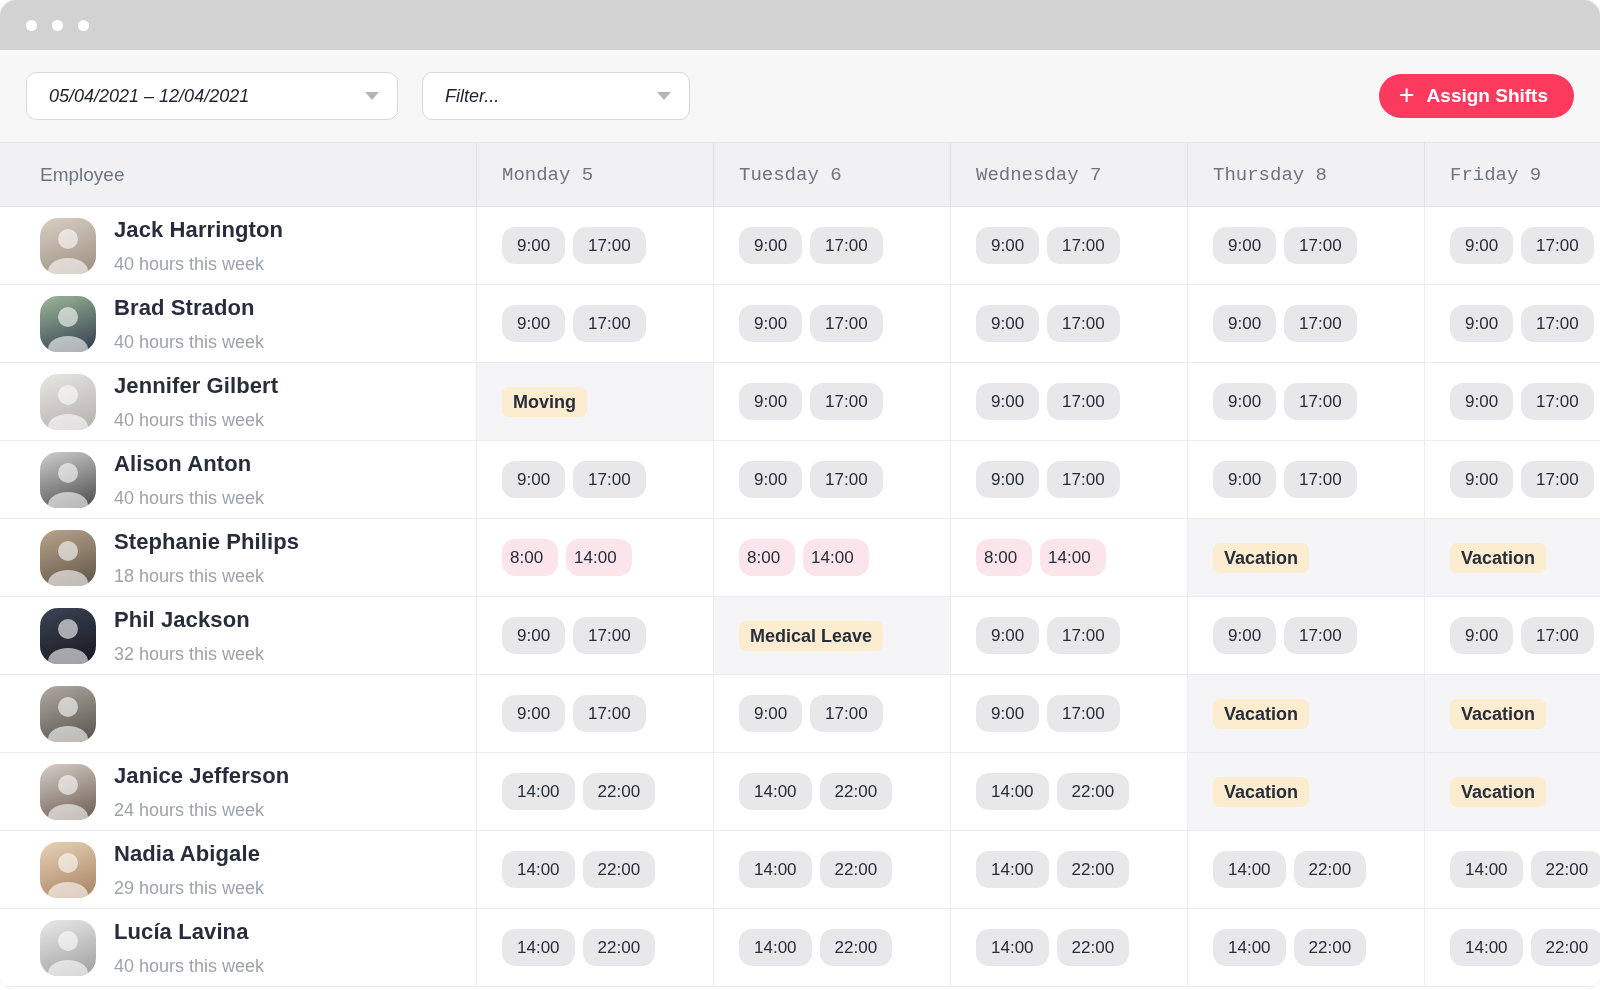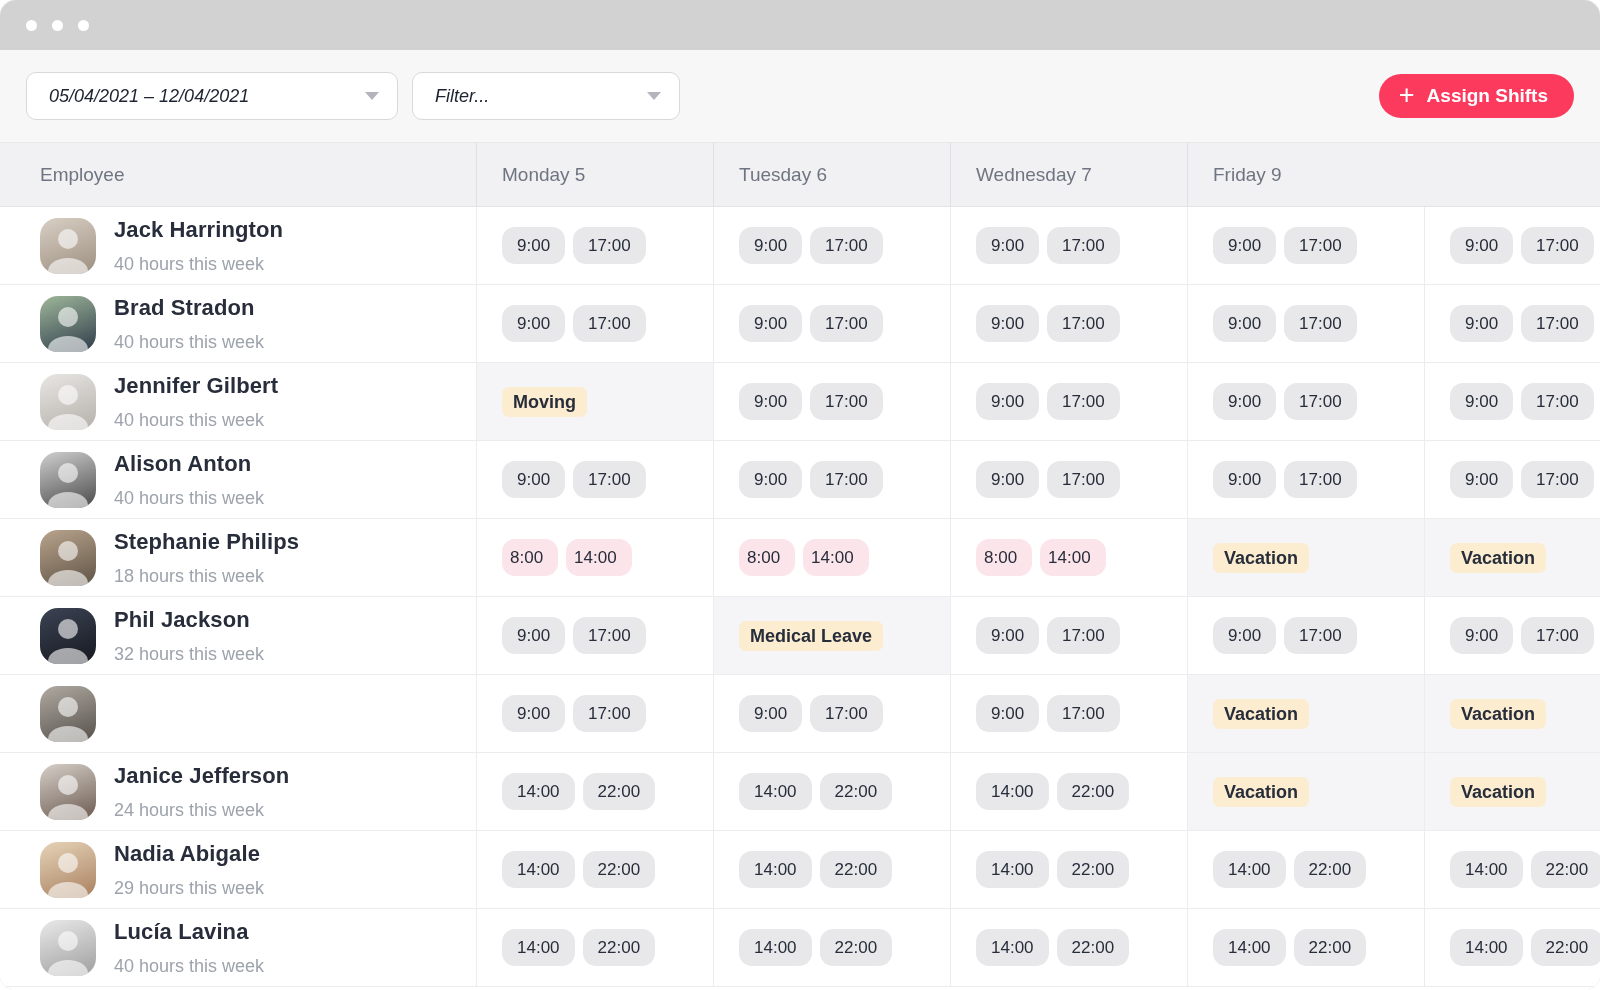--- a/index.html
+++ b/index.html
@@ -21,31 +21,31 @@
   *{box-sizing:border-box;margin:0;padding:0;}
   html,body{width:1600px;height:990px;background:#ffffff;font-family:"Liberation Sans",sans-serif;}
   .window{position:absolute;inset:0;width:1600px;height:990px;border-radius:16px;overflow:hidden;background:#ffffff;box-shadow:0 0 0 1px rgba(0,0,0,0.04);}
   
   .chrome{height:50px;background:var(--chrome);display:flex;align-items:center;padding-left:26px;}
   .dot{width:11px;height:11px;border-radius:50%;background:#ffffff;margin-right:15px;}
   
   .toolbar{height:93px;background:var(--toolbar-bg);border-bottom:1px solid #e7e7ea;display:flex;align-items:center;padding:0 26px;}
   .dropdown{height:48px;background:#ffffff;border:1px solid var(--dd-border);border-radius:10px;display:flex;align-items:center;justify-content:space-between;padding:0 18px 0 22px;font-size:18px;color:#1d2330;cursor:pointer;font-style:italic;}
   .dropdown.date{width:372px;}
-  .dropdown.filter{width:268px;margin-left:14px;}
+  .dropdown.filter{width:268px;margin-left:24px;}
   .caret{width:0;height:0;border-left:7px solid transparent;border-right:7px solid transparent;border-top:8px solid var(--caret);margin-left:12px;}
   .spacer{flex:1;}
   .assign-btn{height:44px;padding:0 26px 0 20px;border:none;border-radius:22px;background:var(--accent);color:#ffffff;font-family:"Liberation Sans",sans-serif;font-size:19px;font-weight:bold;display:flex;align-items:center;cursor:pointer;}
   .plus{font-size:27px;font-weight:normal;line-height:1;margin-right:12px;margin-top:-2px;}
   
   .table{width:1661px;}
   .thead{display:flex;height:64px;background:var(--header-bg);border-bottom:1px solid #e3e3e7;}
   .th{display:flex;align-items:center;font-size:19px;color:var(--header-text);padding-left:25px;}
   .th.emp{width:476px;padding-left:40px;}
-  .th.day{width:237px;border-left:1px solid #e0e0e4;}
+  .th.day{width:237px;border-left:1px solid #e0e0e4;font-family:Liberation Mono, monospace;}
   .row{display:flex;height:78px;border-bottom:1px solid var(--row-border);background:#ffffff;}
   .cell{display:flex;align-items:center;}
   .cell.emp{width:476px;padding-left:40px;}
   .cell.day{width:237px;border-left:1px solid var(--row-border);padding-left:25px;}
   .cell.day.status{background:var(--status-cell-bg);font-weight:bold;}
   
   .avatar{width:56px;height:56px;border-radius:18px;flex:none;position:relative;overflow:hidden;}
   .avatar::before{content:"";position:absolute;top:11px;left:50%;transform:translateX(-50%);width:20px;height:20px;border-radius:50%;background:rgba(255,255,255,0.6);}
   .avatar::after{content:"";position:absolute;bottom:-10px;left:50%;transform:translateX(-50%);width:40px;height:26px;border-radius:50% 50% 0 0;background:rgba(255,255,255,0.6);}
   .emp-info{margin-left:18px;}
@@ -82,20 +82,21 @@
       <span>Assign Shifts</span>
     </button>
   </div>
 
   <div class="table">
     <div class="thead">
         <div class="th emp">Employee</div>
         <div class="th day">Monday 5</div>
         <div class="th day">Tuesday 6</div>
         <div class="th day">Wednesday 7</div>
+        <div class="th day">Thursday 8</div>
         <div class="th day">Friday 9</div>
       </div>
     <div class="tbody">
         <div class="row">
           <div class="cell emp">
             <div class="avatar" style="background: linear-gradient(160deg, rgb(217, 207, 196) 0%, rgb(156, 143, 128) 100%);"></div>
             <div class="emp-info">
               <div class="emp-name">Jack Harrington</div>
               <div class="emp-hours">40 hours this week</div>
             </div>

